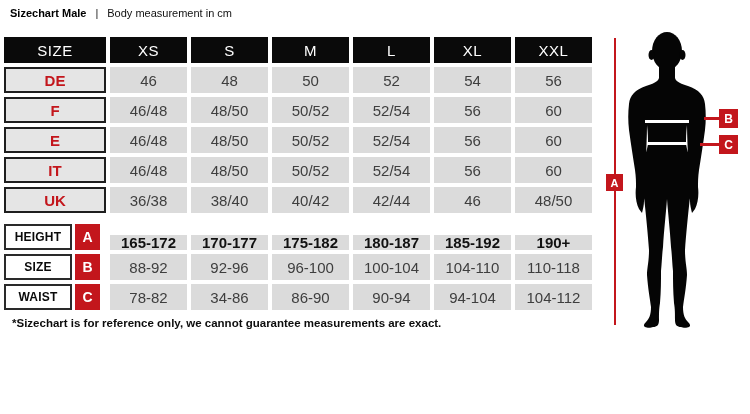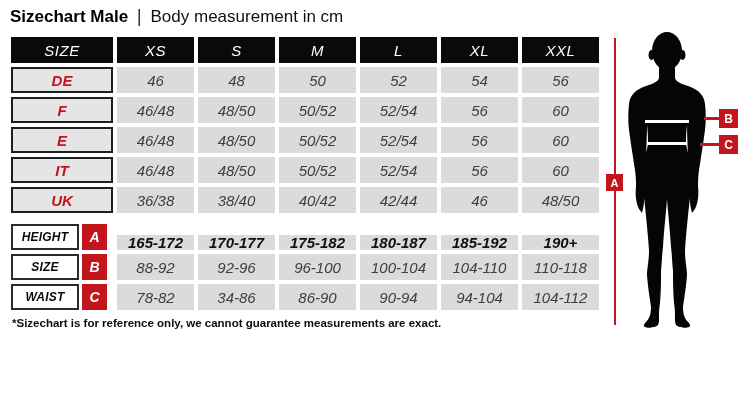--- a/index.html
+++ b/index.html
@@ -1,31 +1,31 @@
 <!DOCTYPE html>
 <html><head>
 <meta charset="utf-8">
 <style>
   html,body{margin:0;padding:0;background:#fff;}
   body{font-family:"Liberation Sans","DejaVu Sans",sans-serif;}
   #stage{position:relative;width:750px;height:414px;background:#fff;overflow:hidden;}
 
   
-  .titlebar{position:absolute;left:10px;top:7px;font-size:17px;color:#000;white-space:nowrap;}
+  .titlebar{position:absolute;left:10px;top:7px;font-size:11px;color:#000;white-space:nowrap;}
   .title-main{font-weight:bold;}
   .title-sep{display:inline-block;margin:0 9px;color:#222;transform:scaleY(1.05);}
   .title-sub{font-weight:normal;color:#111;}
 
   
   .grid{
-    position:absolute;left:11px;top:37px;
+    position:absolute;left:4px;top:37px;
     display:grid;
     grid-template-columns:102px repeat(6,77px);
     grid-template-rows:repeat(6,26px) 3px repeat(3,26px);
-    column-gap:4px;row-gap:4px;font-style:italic;
+    column-gap:4px;row-gap:4px;
   }
   .cell{display:flex;align-items:center;justify-content:center;font-size:15px;box-sizing:border-box;}
   .hcell{background:#0a0a0a;color:#fff;letter-spacing:.5px;}
   .lcell{background:#e5e5e5;border:2px solid #1e1e1e;color:#c3161c;font-weight:bold;}
   .dcell{background:#dbdbdb;color:#3e3e3e;}
   .dcell.bold{color:#111;font-weight:bold;margin-top:11px;}
   .spacer{grid-column:1 / -1;}
 
   .mlabel{display:flex;align-items:stretch;box-sizing:border-box;}
   .mbox{width:68px;background:#fff;border:2px solid #2a2a2a;box-sizing:border-box;

